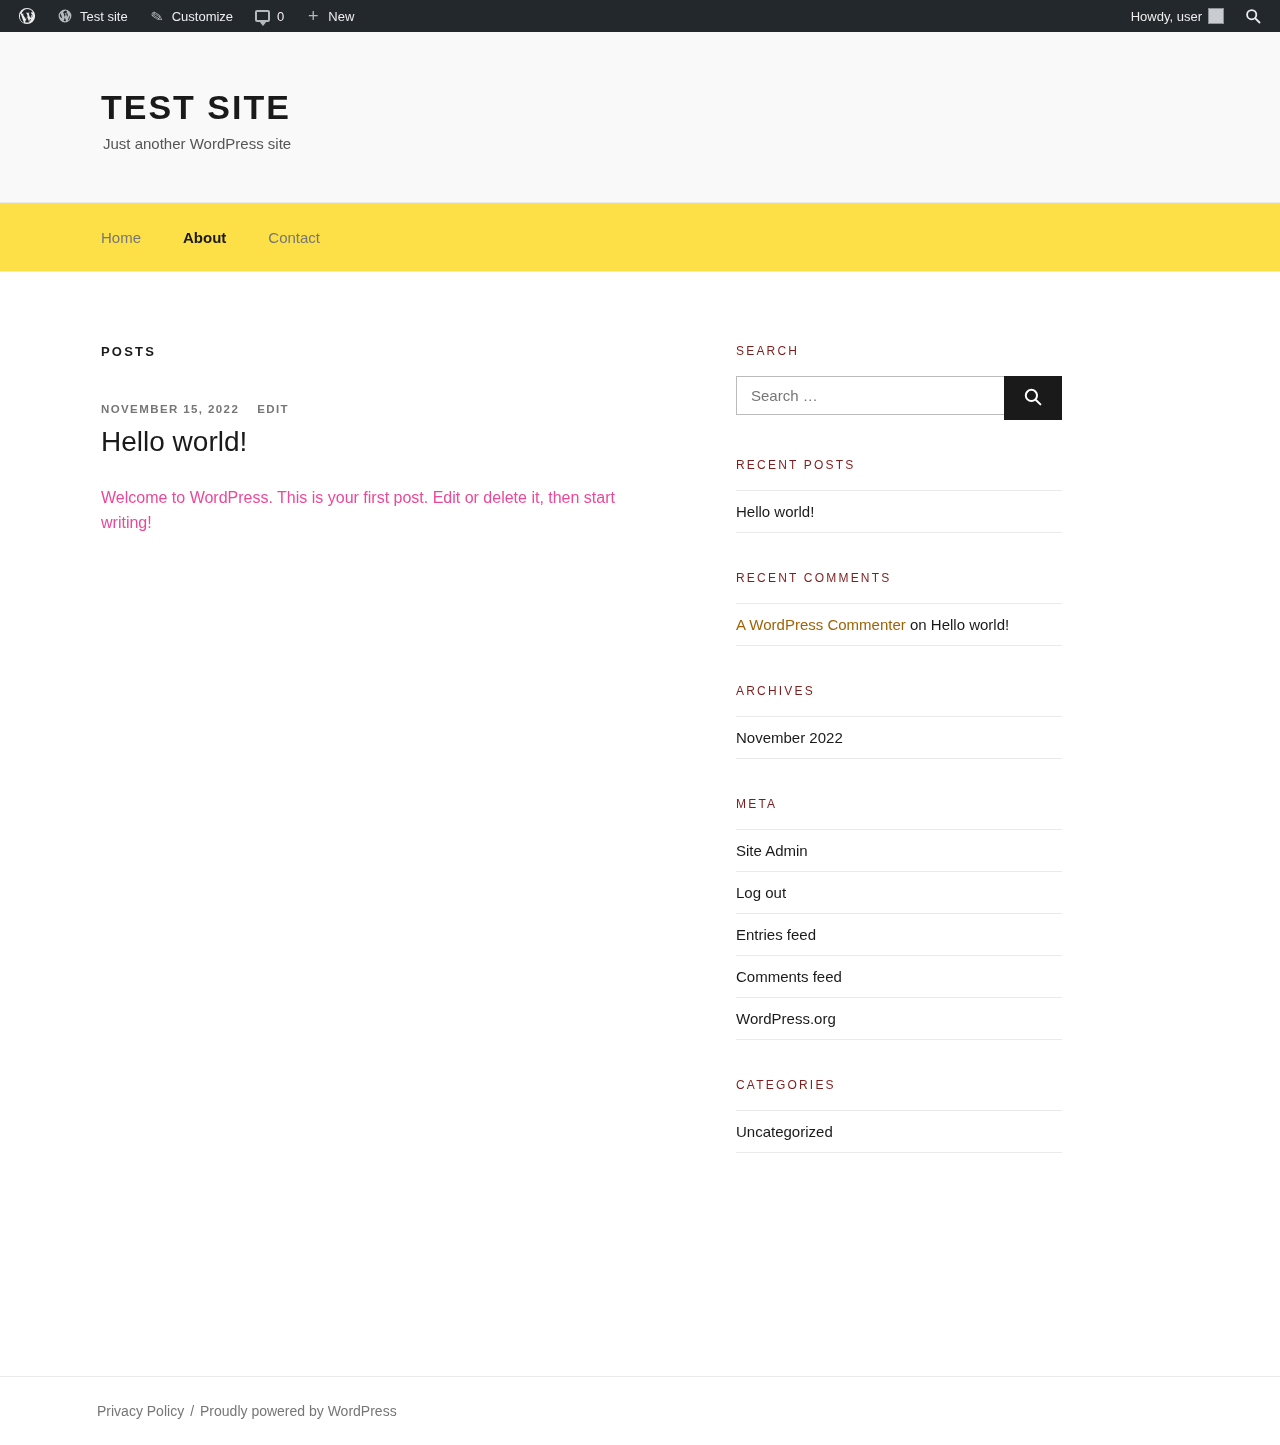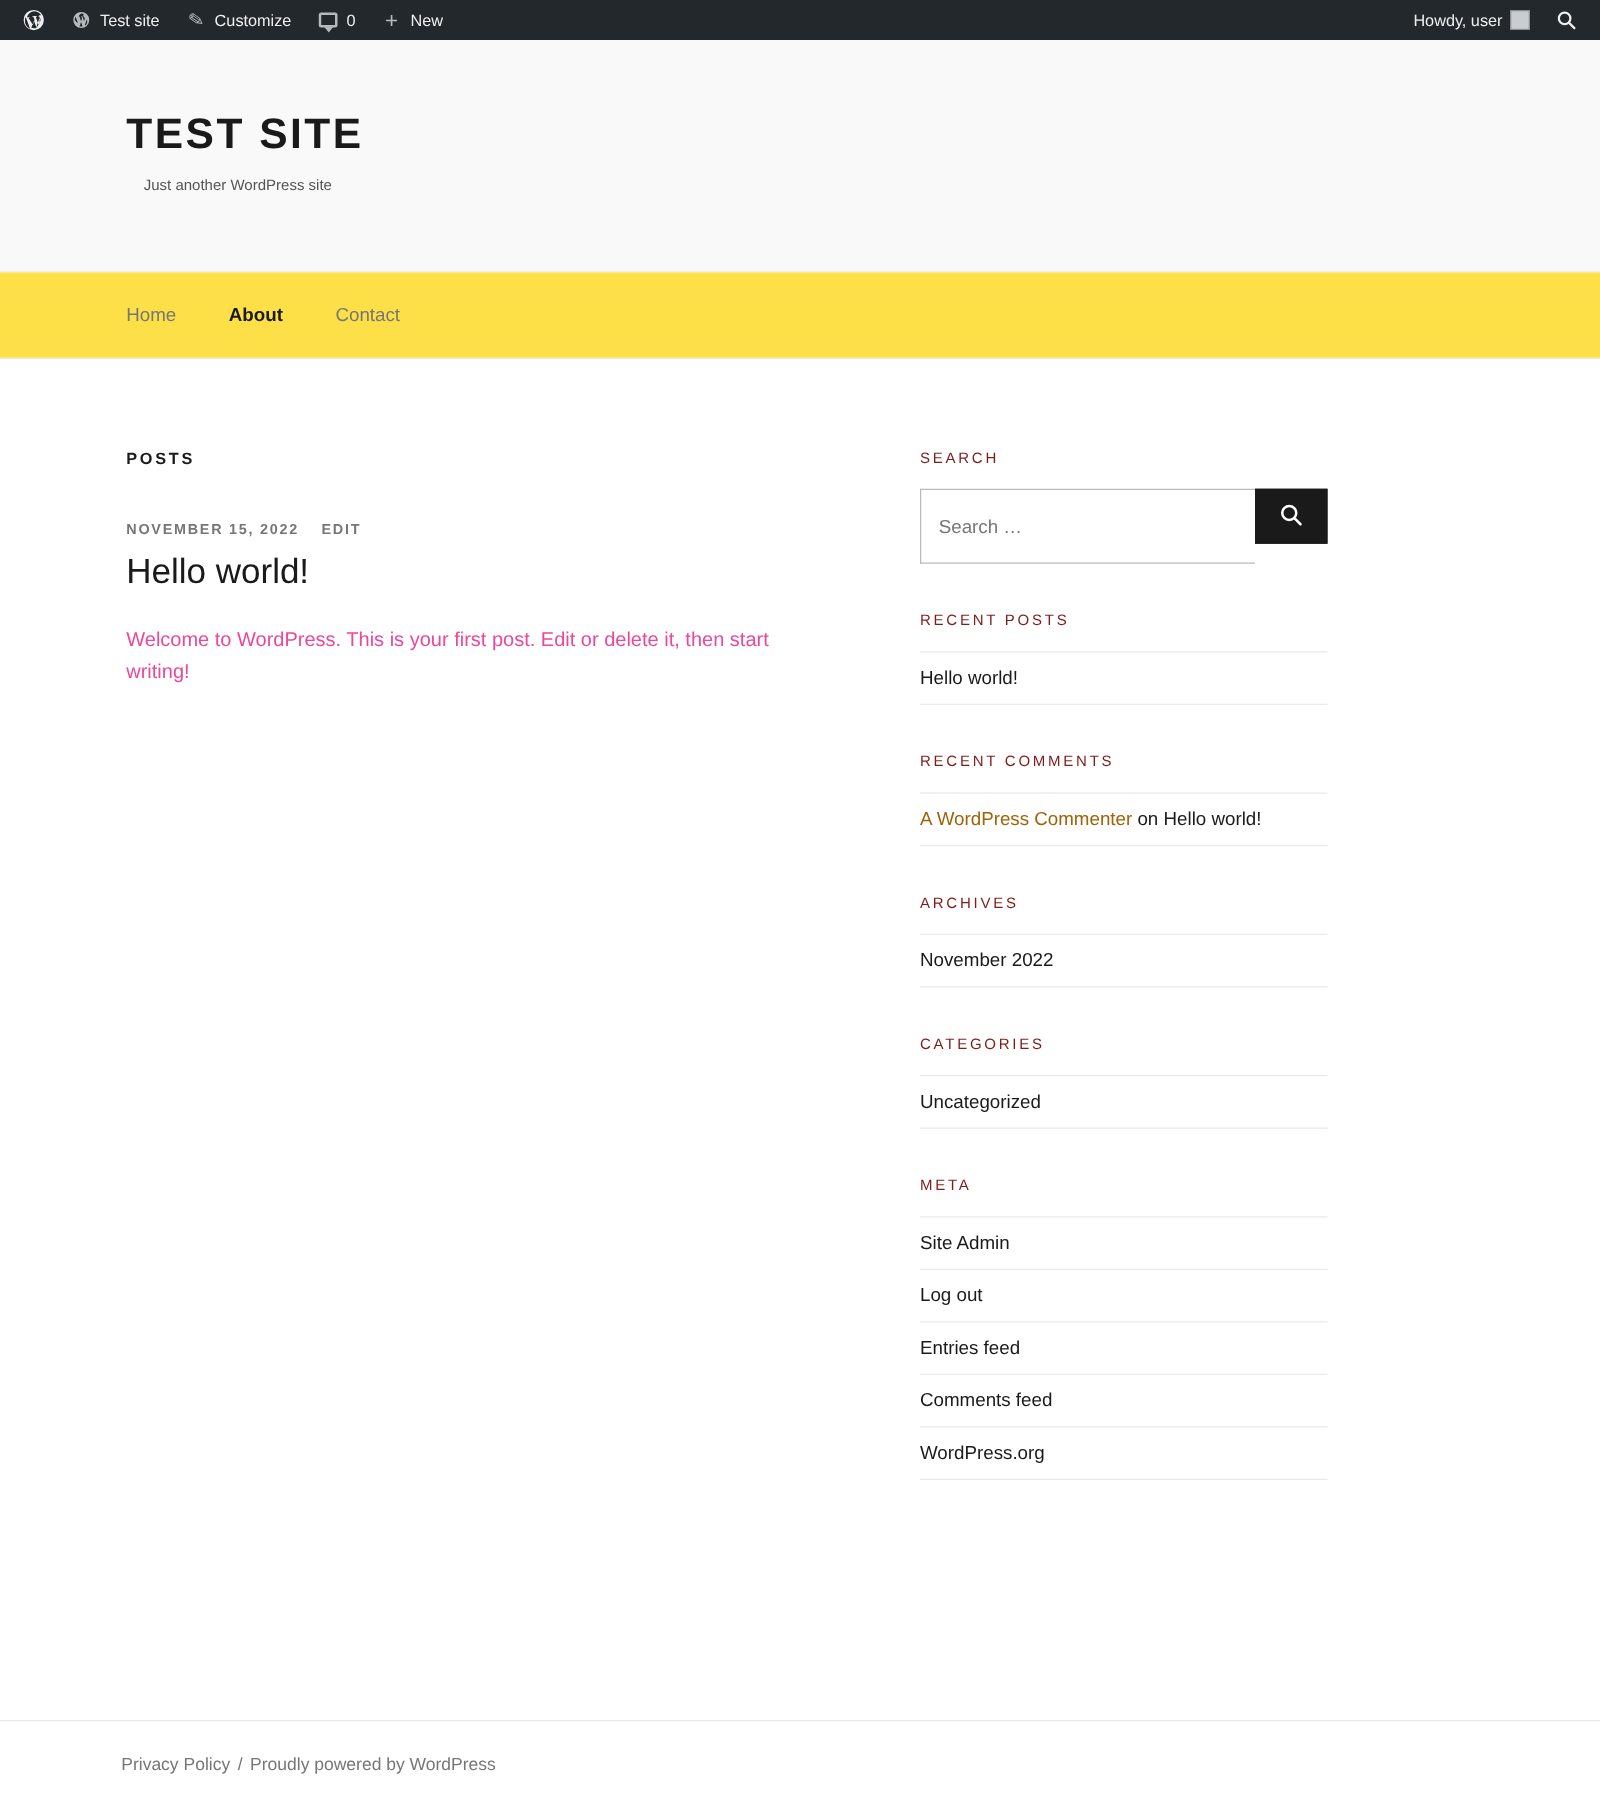--- a/index.html
+++ b/index.html
@@ -68,23 +68,23 @@
   .site-title {
     font-size: 34px;
     font-weight: bold;
     letter-spacing: 2px;
     color: #1a1a1a;
     margin: 0 0 8px 0;
     text-transform: uppercase;
     font-family: "Liberation Sans", sans-serif;
   }
   .site-desc {
-    font-size: 12px;
+    font-size: 15px;
     color: #555;
-    margin: 14px;
+    margin: 2px;
   }
 
   
   .site-nav {
     border-bottom: 1px solid #eaeaea;
     background: #fde047;
   }
   .nav-inner { display: flex; align-items: center; height: 68px; }
   .nav-item {
     font-size: 15px;
@@ -143,21 +143,21 @@
     font-size: 12px;
     font-weight: normal;
     letter-spacing: 2.2px;
     text-transform: uppercase;
     color: #7f1d1d;
     margin: 0 0 18px 0;
   }
   .search-form { display: flex; }
   .search-input {
     flex: 1 1 auto;
-    height: 60px;
+    height: 39px;
     border: 1px solid #bbb;
     border-right: none;
     padding: 0 14px;
     font-size: 15px;
     color: #333;
     font-family: "Liberation Sans", sans-serif;
     outline: none;
     background: #fff;
   }
   .search-input::placeholder { color: #767676; }
@@ -311,36 +311,36 @@
       <section class="widget">
         <h3 class="widget-title">Archives</h3>
         <ul class="widget-list">
           <li>
             <a>November 2022</a>
           </li>
         </ul>
       </section>
 
       <section class="widget">
-        <h3 class="widget-title">Categories</h3>
-        <ul class="widget-list">
-          <li>
-            <a>Uncategorized</a>
-          </li>
-        </ul>
-      </section>
-
-      <section class="widget">
         <h3 class="widget-title">Meta</h3>
         <ul class="widget-list">
           <li><a>Site Admin</a></li>
           <li><a>Log out</a></li>
           <li><a>Entries feed</a></li>
           <li><a>Comments feed</a></li>
           <li><a>WordPress.org</a></li>
+        </ul>
+      </section>
+
+      <section class="widget">
+        <h3 class="widget-title">Categories</h3>
+        <ul class="widget-list">
+          <li>
+            <a>Uncategorized</a>
+          </li>
         </ul>
       </section>
 
     </aside>
   </div>
 </div>
 
 <footer class="site-footer">
   <div class="footer-inner">
     <div class="footer-text">

